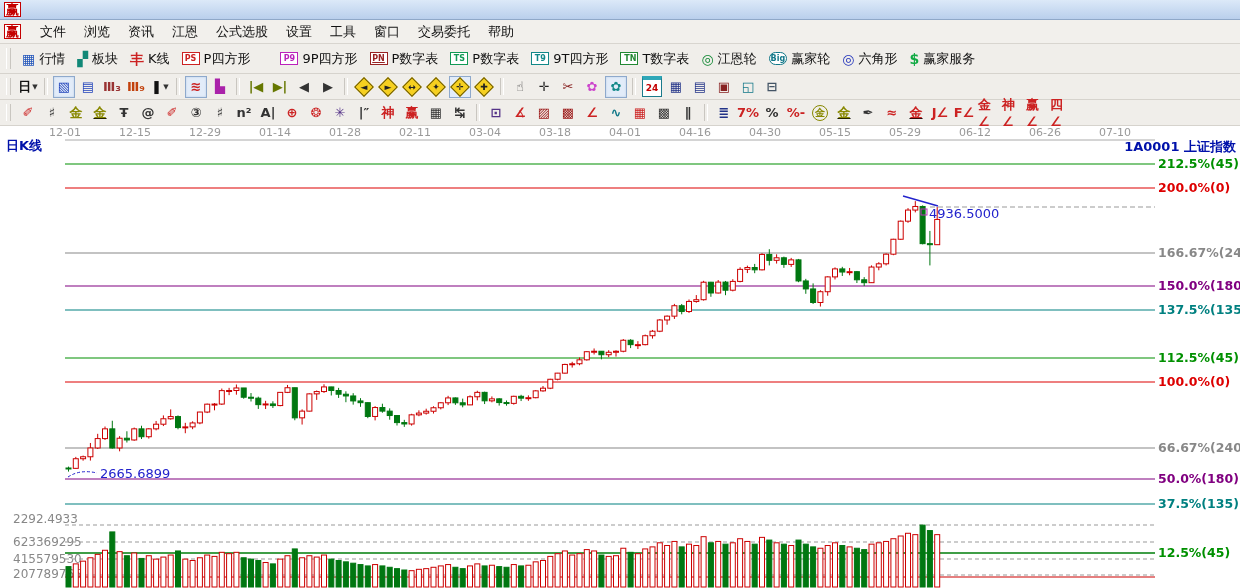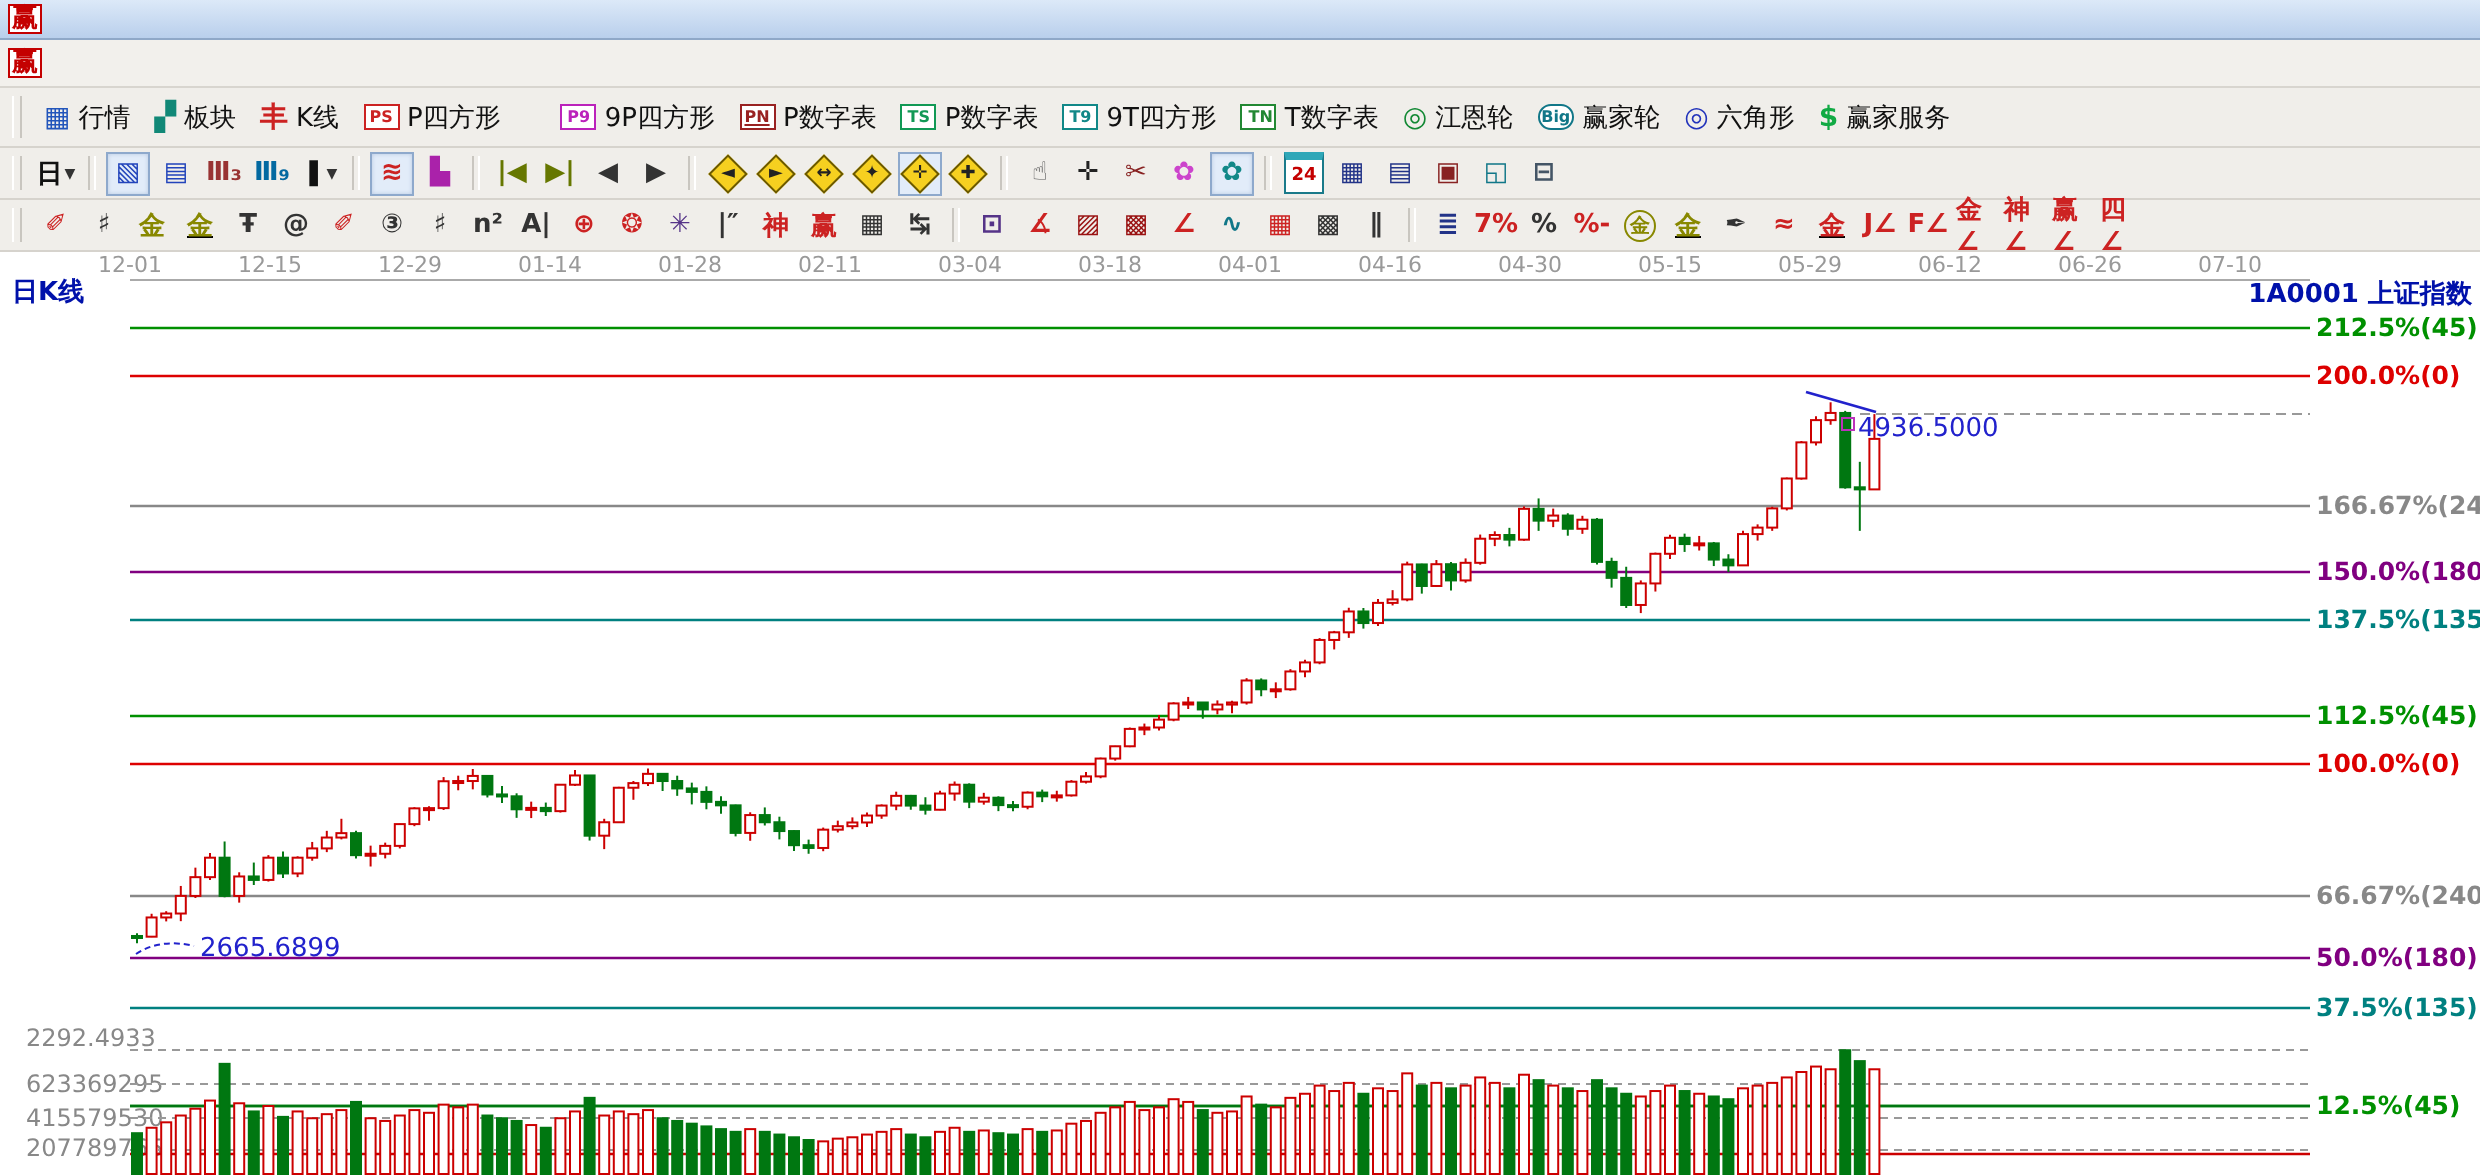--- a/index.html
+++ b/index.html
@@ -53,20 +53,32 @@
 <body>
 
 <div class="win">
 
   <div class="titlebar">
     <span class="applogo">赢</span>
   </div>
 
   <div class="menubar">
     <span class="applogo">赢</span>
+    <span id="menu-items" style="display:flex">
+        <span class="menuitem">文件</span>
+        <span class="menuitem">浏览</span>
+        <span class="menuitem">资讯</span>
+        <span class="menuitem">江恩</span>
+        <span class="menuitem">公式选股</span>
+        <span class="menuitem">设置</span>
+        <span class="menuitem">工具</span>
+        <span class="menuitem">窗口</span>
+        <span class="menuitem">交易委托</span>
+        <span class="menuitem">帮助</span>
+      </span>
   </div>
 
   <div class="tbar tb1" id="tb1">
       <span class="groove"></span>
       <span class="tb1item">
         <span class="gicon" style="color: rgb(34, 85, 187);">▦</span>
         <span>行情</span>
       </span>
       <span class="tb1item">
         <span class="gicon" style="color: rgb(17, 136, 119);">▞</span>
@@ -127,21 +139,21 @@
       <span class="ticon on">
         <span style="color: rgb(34, 68, 187);">▧</span>
       </span>
       <span class="ticon">
         <span style="color: rgb(34, 68, 187);">▤</span>
       </span>
       <span class="ticon">
         <span style="color: rgb(153, 51, 51);">Ⅲ₃</span>
       </span>
       <span class="ticon">
-        <span style="color: #0369a1;">Ⅲ₉</span>
+        <span style="color: #c2410c;">Ⅲ₉</span>
       </span>
       <span class="ticon">
         <span style="color: rgb(17, 17, 17);">❚</span>
         <span class="dd">▼</span>
       </span>
       <span class="tsep"></span>
       <span class="ticon on">
         <span style="color: rgb(204, 34, 34);">≋</span>
       </span>
       <span class="ticon">

